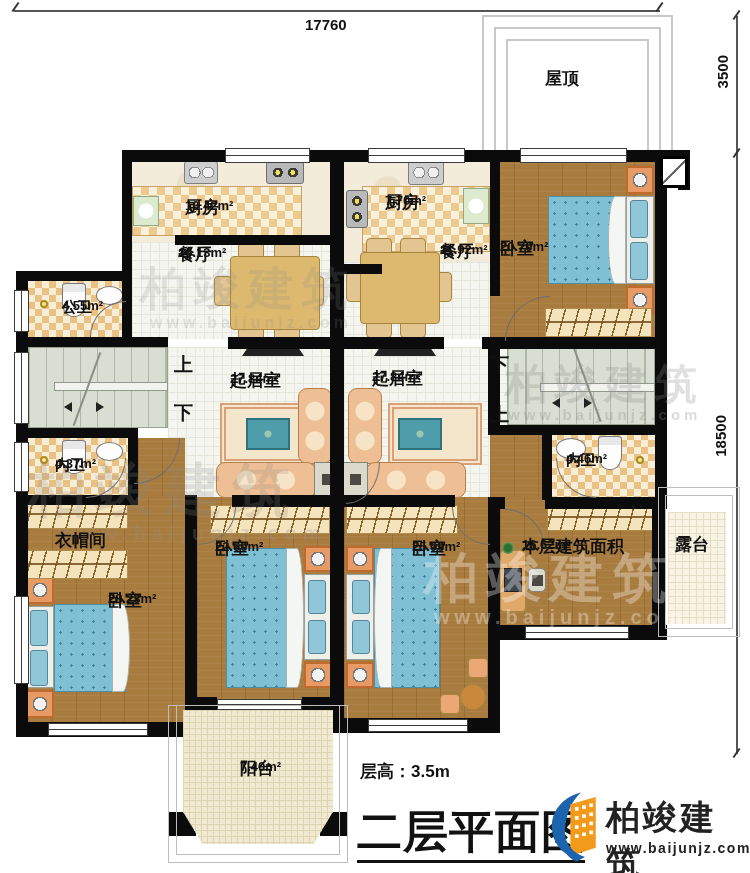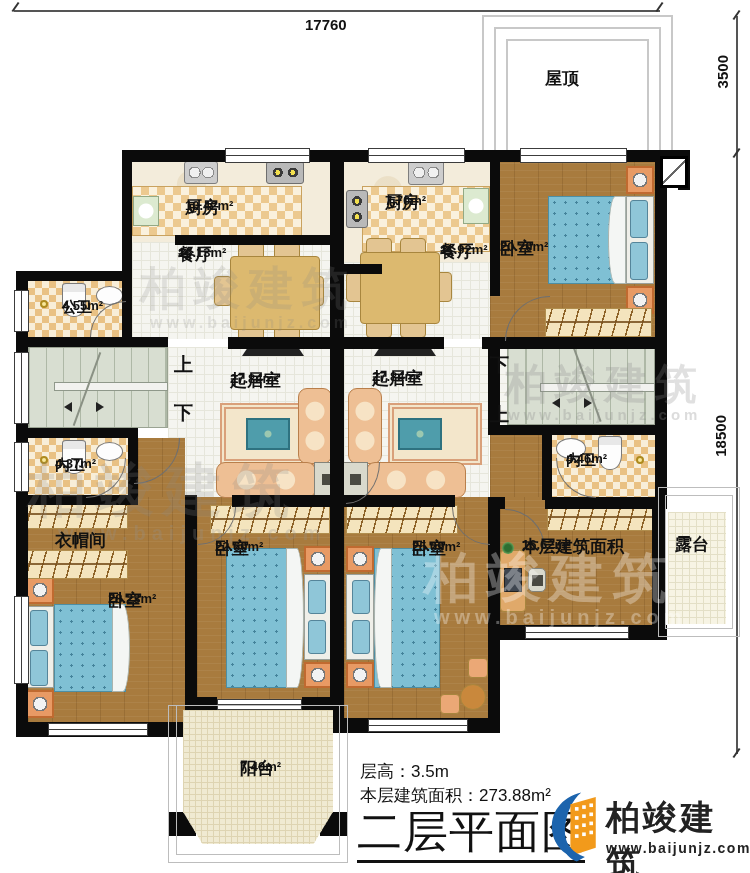--- a/index.html
+++ b/index.html
@@ -47,21 +47,21 @@
   .stove-v{background:#b9b9b9;border:1.5px solid #6e6e6e;border-radius:3px;background-image:radial-gradient(circle at 50% 28%,#f3e04e 0 2.5px,#3a3a3a 2.5px 5px,transparent 5px),radial-gradient(circle at 50% 72%,#f3e04e 0 2.5px,#3a3a3a 2.5px 5px,transparent 5px);}
   .tv{background:#222;clip-path:polygon(12% 0,88% 0,100% 100%,0 100%);}
   .balc{background-color:#f0ead2;background-image:linear-gradient(#ded4b2 1px,transparent 1px),linear-gradient(90deg,#ded4b2 1px,transparent 1px);background-size:6px 6px;}
   .terr{background-color:#f7f4e4;background-image:linear-gradient(#e3dfc6 1px,transparent 1px),linear-gradient(90deg,#e3dfc6 1px,transparent 1px);background-size:7px 7px;}
   .frame{border:1.5px solid #bdbdbd;background:transparent;}
   .roofbox{border:2px solid #c8c8c8;background:#fff;}
   .shaft{background:#fff;border:3px solid #000;background-image:linear-gradient(135deg,transparent 47%,#666 47%,#666 53%,transparent 53%);}
   .wm{color:rgba(135,135,135,.20);font-weight:bold;white-space:nowrap;z-index:40;pointer-events:none;}
   .wmw{color:rgba(255,255,255,.32);}
   .arrowhead{width:0;height:0;border-style:solid;}
-  .ftext{color:#111;font-weight:normal;z-index:55;}
+  .ftext{color:#111;font-weight:bold;z-index:55;}
   .brandtext{color:#222;font-weight:bold;z-index:55;letter-spacing:3px;}
 </style>
 </head>
 <body>
 
 <div id="plan">
 
   <div class="dimline" style="left:14px;top:10px;width:646px;height:2px;"></div>
   <div class="tick" style="left:10px;top:6px;"></div>
   <div class="tick" style="left:654px;top:6px;"></div>
@@ -353,21 +353,20 @@
   <div class="wm" style="left:140px;top:258px;font-size:46px;letter-spacing:8px;">柏竣建筑</div>
   <div class="wm" style="left:150px;top:314px;font-size:16px;letter-spacing:4px;">www.baijunjz.com</div>
   <div class="wm" style="left:28px;top:452px;font-size:58px;letter-spacing:10px;color:rgba(135,135,135,.22);">柏竣建筑</div>
   <div class="wm" style="left:58px;top:522px;font-size:20px;letter-spacing:6px;color:rgba(145,145,145,.26);">www.baijunjz.com</div>
   <div class="wm" style="left:505px;top:356px;font-size:42px;letter-spacing:8px;color:rgba(135,135,135,.26);">柏竣建筑</div>
   <div class="wm" style="left:508px;top:406px;font-size:15px;letter-spacing:4px;color:rgba(140,140,140,.30);">www.baijunjz.com</div>
   <div class="wm wmw" style="left:424px;top:542px;font-size:54px;letter-spacing:9px;">柏竣建筑</div>
   <div class="wm wmw" style="left:434px;top:606px;font-size:20px;letter-spacing:5px;">www.baijunjz.com</div>
 
   <div class="ftext" style="left:360px;top:760px;font-size:17px;">层高：3.5m</div>
-  <div class="ftext" style="left:360px;top:784px;font-size:17px;">本层建筑面积：273.88m²</div>
   <div class="ftext" style="left:357px;top:802px;font-size:45px;letter-spacing:1px;">二层平面图</div>
   <div style="left:357px;top:860px;width:228px;height:3px;background:#111;"></div>
 
   <div style="left:545px;top:788px;width:58px;height:78px;z-index:56;">
     <svg width="58" height="78" viewBox="0 0 64 84" style="position:absolute;left:0;top:0;">
       <path d="M40 4C18 9 5 27 8 47c2 15 14 28 31 31-11-8-18-21-17-34C23 28 30 12 40 4Z" fill="#1c64ad"></path>
       <path d="M28 17l28-8v56l-28 9z" fill="#f29a1b"></path>
       <g fill="#fff">
         <rect x="33" y="20" width="4" height="4"></rect>
           <rect x="41" y="18" width="4" height="4"></rect>

